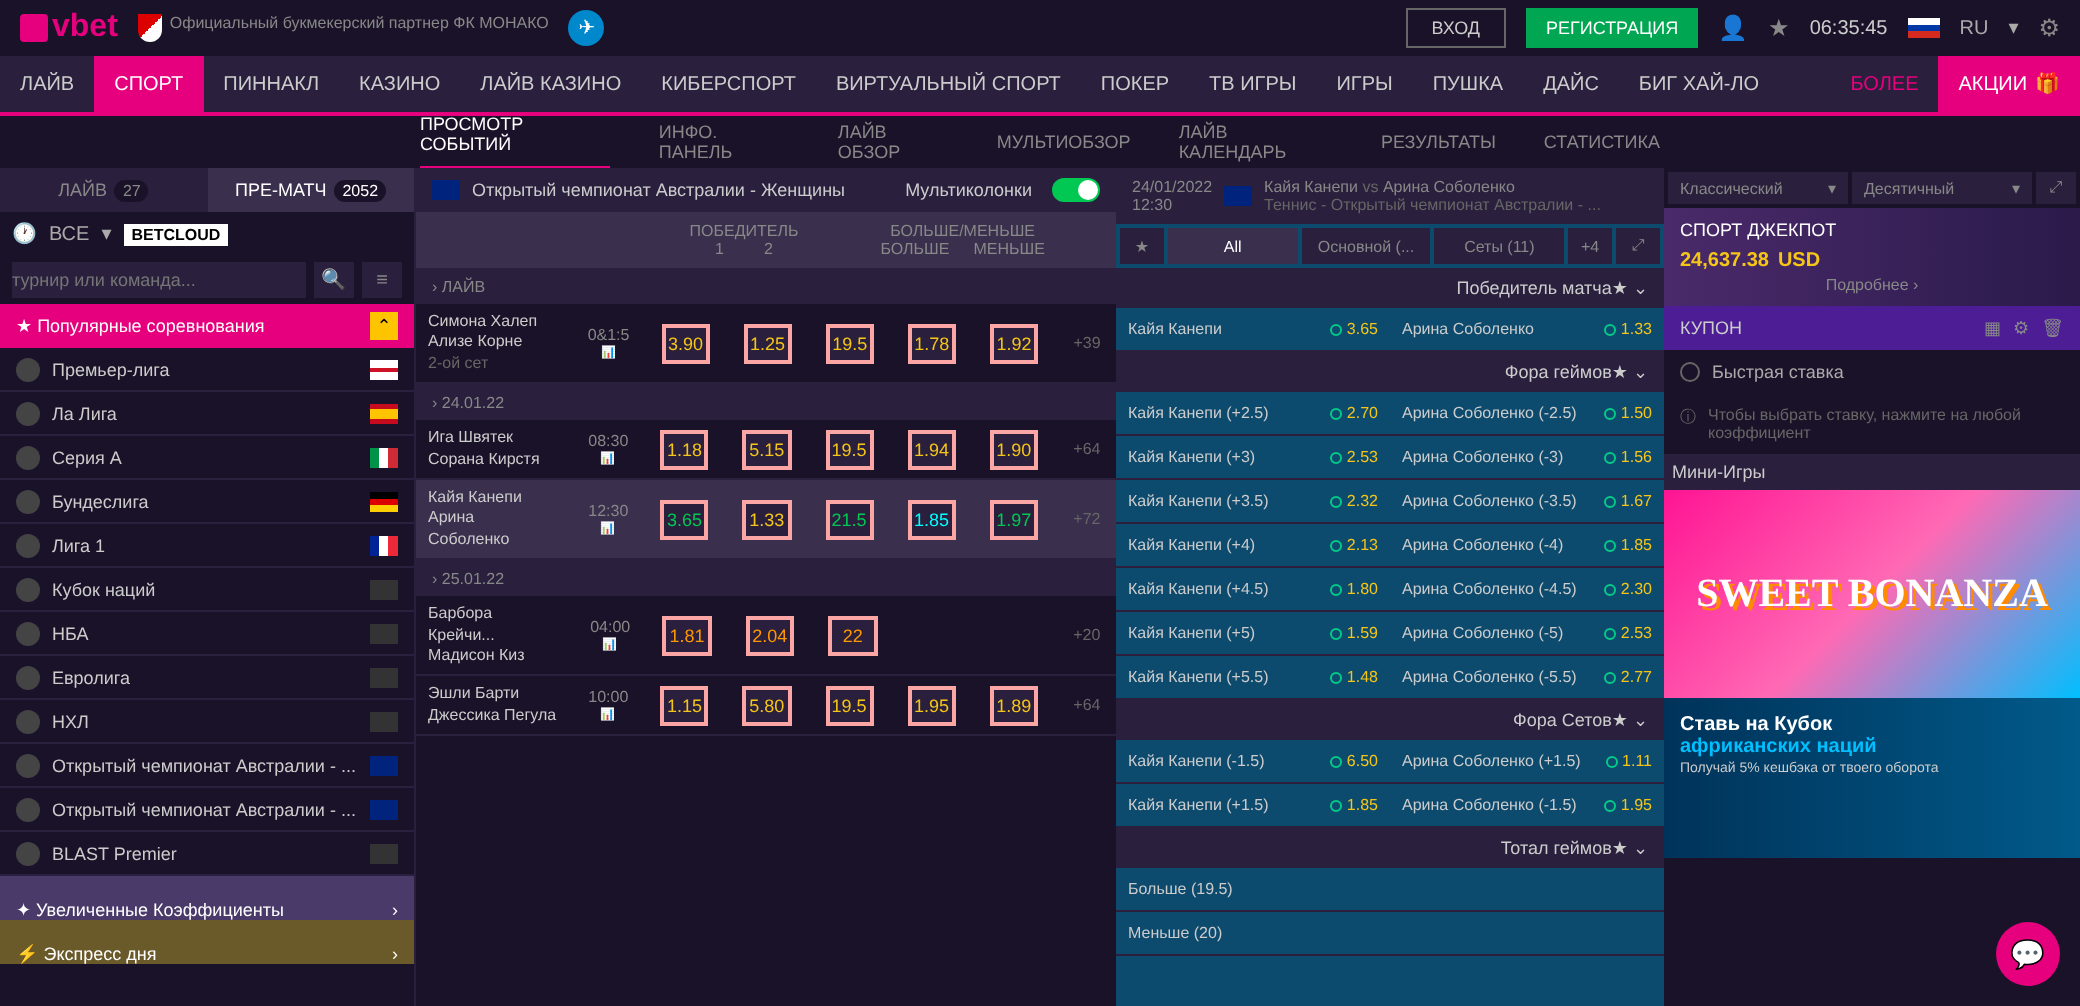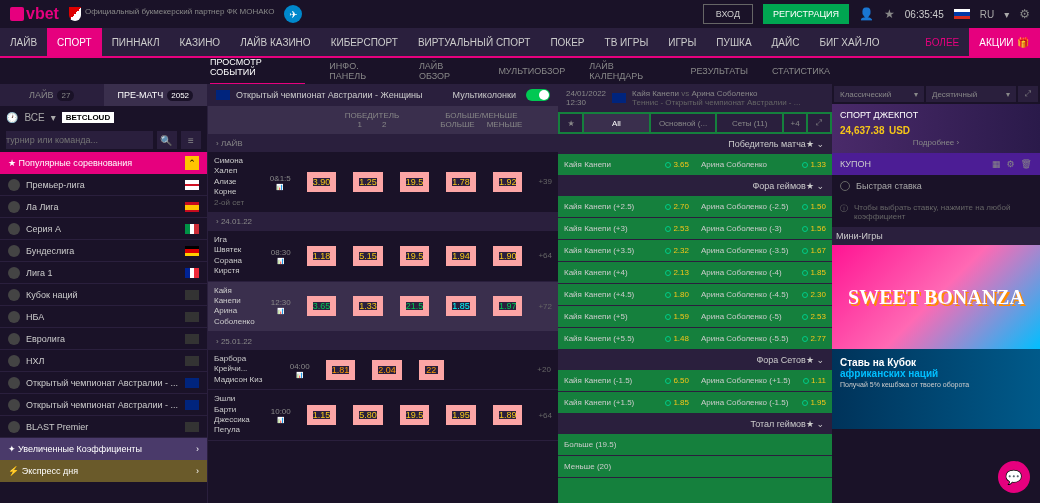--- a/index.html
+++ b/index.html
@@ -20,50 +20,50 @@
 .nav-item{padding:0 10px;height:100%;display:flex;align-items:center;color:#ccc;font-size:10px;cursor:pointer}
 .nav-item.active{background:#e6007e;color:#fff}
 .nav-more{margin-left:auto;padding:0 10px;color:#e6007e;font-size:10px}
 .nav-promo{background:#e6007e;padding:0 10px;height:100%;display:flex;align-items:center;color:#fff;font-size:10px;gap:4px}
 .subnav{height:26px;background:#1a1228;display:flex;align-items:center;padding:0 210px;gap:24px}
 .subnav-item{color:#888;font-size:9px;cursor:pointer}
 .subnav-item.active{color:#fff;border-bottom:2px solid #e6007e;padding-bottom:6px}
 .main{display:flex;height:419px}
 .col1{width:208px;background:#1a1228;border-right:1px solid #2a1f3d}
 .col2{width:350px;background:#1a1228}
-.col3{width:274px;background:#15803d}
+.col3{width:274px;background:#0c4a6e}
 .col4{width:208px;background:#1a1228}
 .tabs{display:flex;height:22px;background:#2a1f3d}
 .tab{flex:1;display:flex;align-items:center;justify-content:center;font-size:9px;color:#888;gap:4px}
 .tab.active{background:#3a2f4d;color:#fff}
 .badge{background:#1a1228;padding:1px 4px;border-radius:6px;font-size:8px}
 .filterrow{display:flex;height:22px;align-items:center;padding:0 6px;gap:6px;background:#1a1228}
 .betcloud{background:#fff;color:#000;padding:1px 4px;font-size:8px;font-weight:bold}
 .searchrow{display:flex;height:24px;padding:3px 6px;gap:4px}
 .searchrow input{flex:1;background:#2a1f3d;border:none;color:#888;padding:0 0;font-size:9px}
 .iconbtn{width:20px;background:#2a1f3d;display:flex;align-items:center;justify-content:center;color:#888}
 .pop-head{background:#e6007e;height:22px;display:flex;align-items:center;padding:0 8px;color:#fff;font-size:9px;justify-content:space-between}
 .league{height:22px;display:flex;align-items:center;padding:0 8px;gap:6px;color:#ccc;font-size:9px;border-bottom:1px solid #2a1f3d}
 .league .lflag{width:14px;height:10px;margin-left:auto}
 .sporticon{width:12px;height:12px;background:#444;border-radius:50%}
-.boost{height:22px;display:flex;align-items:center;padding:0 8px;font-size:9px;justify-content:space-between}
+.boost{height:22px;display:flex;align-items:flex-end;padding:0 8px;font-size:9px;justify-content:space-between}
 .boost1{background:#4a3a6a;color:#fff}
 .boost2{background:#6a5a2a;color:#fff}
 .evthead{height:22px;background:#2a1f3d;display:flex;align-items:center;padding:0 8px;gap:6px;color:#ccc;font-size:9px}
 .toggle{width:24px;height:12px;background:#00c853;border-radius:6px;position:relative;margin-left:4px}
 .toggle::after{content:'';position:absolute;right:1px;top:1px;width:10px;height:10px;background:#fff;border-radius:50%}
 .mkthead{display:flex;height:28px;background:#3a2f4d;font-size:8px;color:#888}
 .mkthead>div{display:flex;flex-direction:column;align-items:center;justify-content:center;flex:1}
 .mh-team{width:96px;flex:none}
 .section{height:18px;background:#2a1f3d;display:flex;align-items:center;padding:0 8px;font-size:8px;color:#888}
 .match{display:flex;padding:4px 6px;border-bottom:1px solid #2a1f3d;align-items:center;gap:15px}
 .match.hl{background:#3a2f4d}
 .teams{width:84px;font-size:8px;color:#ccc;line-height:1.3}
 .mtime{width:26px;font-size:8px;color:#888;text-align:center}
-.odd{width:30px;height:20px;background:#2a1f3d;border:6px solid #fca5a5;display:flex;align-items:center;justify-content:center;font-size:9px;color:#f5c518;margin:0 1px}
+.odd{width:30px;height:20px;background:#2a1f3d;border:2px solid #fca5a5;display:flex;align-items:center;justify-content:center;font-size:9px;color:#f5c518;margin:0 1px}
 .odd.g{color:#00c853}
 .odd.o{color:#ff9800}
 .odd.cy{color:#0ff}
 .plus{width:22px;font-size:8px;color:#666;text-align:center}
 .matchinfo{height:28px;background:#2a1f3d;display:flex;align-items:center;padding:0 8px;font-size:8px;color:#888;gap:6px}
 .mi-flag{width:14px;height:10px;background:#00247d}
 .pilltabs{display:flex;height:22px;gap:2px;padding:2px}
 .pill{flex:1;background:#2a1f3d;display:flex;align-items:center;justify-content:center;font-size:8px;color:#888}
 .pill.active{background:#3a2f4d;color:#fff}
 .pill.star{flex:none;width:22px}

